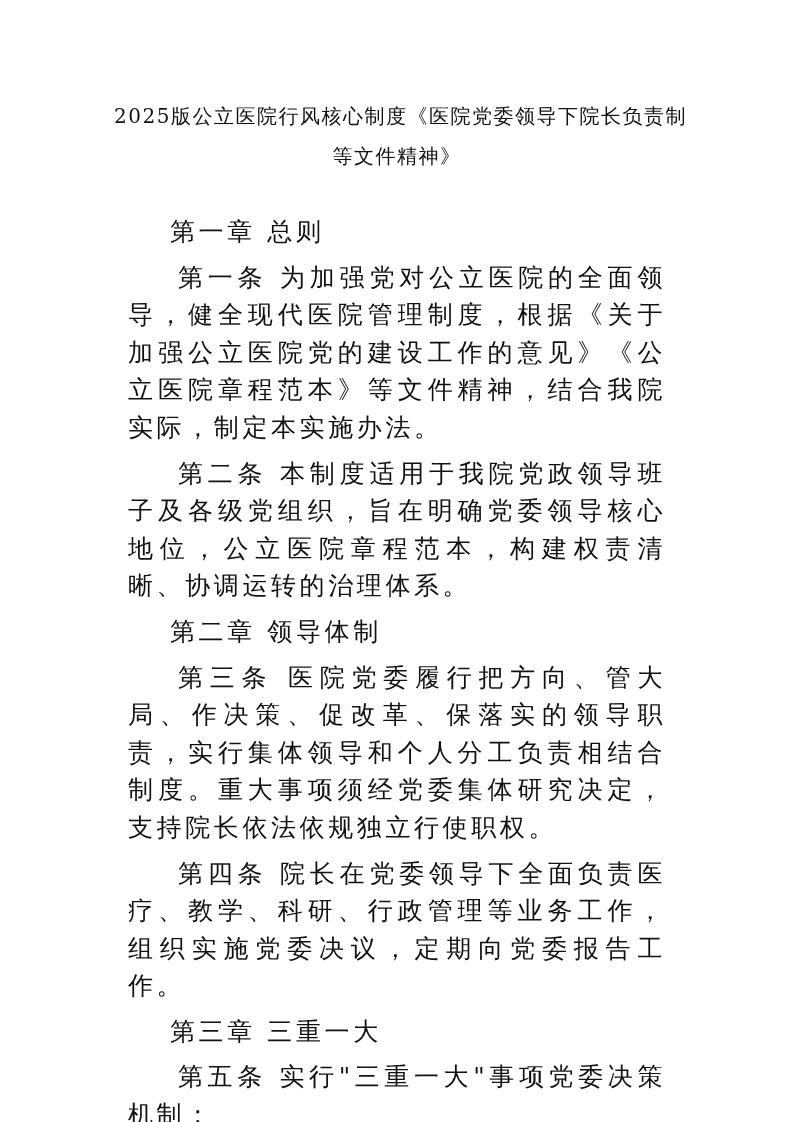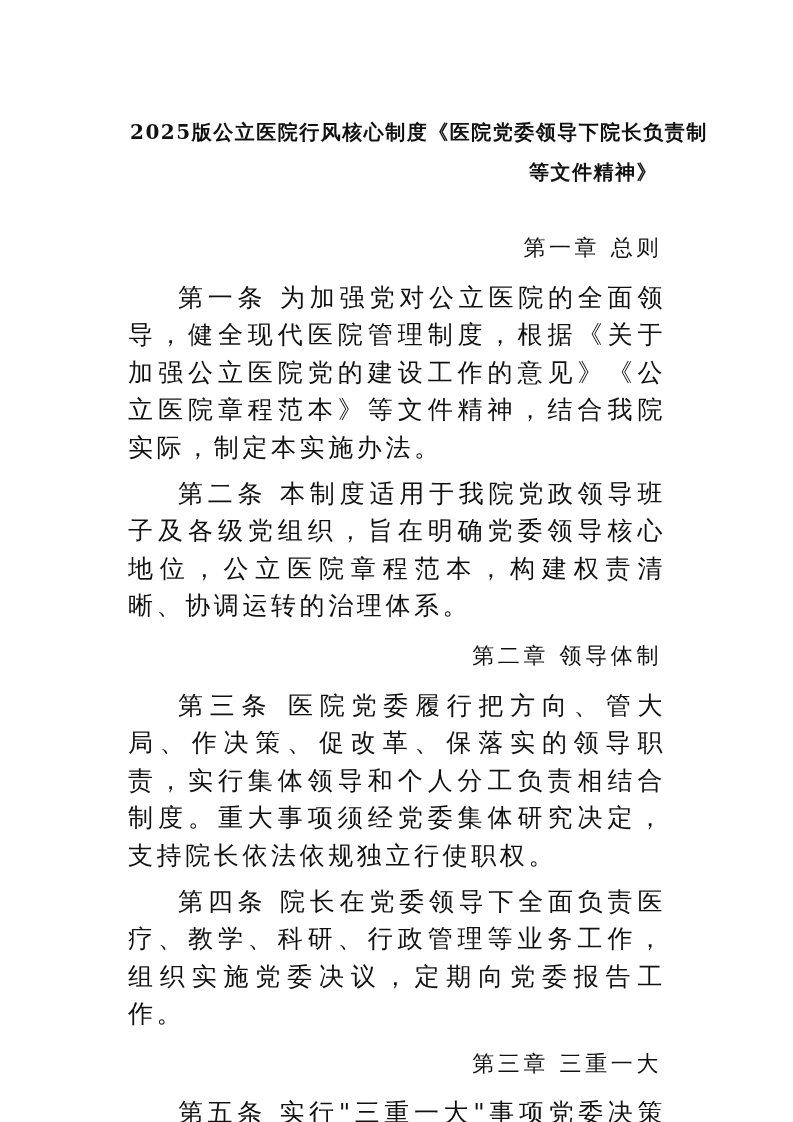--- a/index.html
+++ b/index.html
@@ -1,24 +1,24 @@
 <!DOCTYPE html>
 <html><head>
 <meta charset="utf-8">
 <style>
   html, body { margin: 0; padding: 0; background: #ffffff; }
   body { width: 793px; height: 1122px; position: relative; overflow: hidden;
          font-family: "DejaVu Serif", "Liberation Serif", serif; color: #111111; }
   .page { position: absolute; left: 120px; top: 96px; width: 554px; }
-  .title { text-align: right; font-size: 20px; line-height: 40px; letter-spacing: 1.5px; margin: 16px; font-weight: bold; }
+  .title { text-align: center; font-size: 20px; line-height: 40px; letter-spacing: 1.5px; margin: 0; font-weight: normal; }
   .title .l1 { display: block; white-space: nowrap; margin-left: -6px; margin-right: -6px; }
   .title .l2 { display: block; }
   .body { margin-top: 37px; }
   .p { font-size: 25px; line-height: 37.6px; letter-spacing: 3.6px; margin: 8px; text-align: justify; text-indent: 2em; }
-  .h { font-size: 22px; line-height: 37.6px; letter-spacing: 3.6px; margin: 12px; text-indent: 2em; text-align: right; }
+  .h { font-size: 25px; line-height: 37.6px; letter-spacing: 3.6px; margin: 0; text-indent: 2em; }
 </style>
 </head>
 <body>
 
 <div class="page">
   <h1 class="title">
     <span class="l1">2025版公立医院行风核心制度《医院党委领导下院长负责制</span>
     <span class="l2">等文件精神》</span>
   </h1>
   <div class="body">

